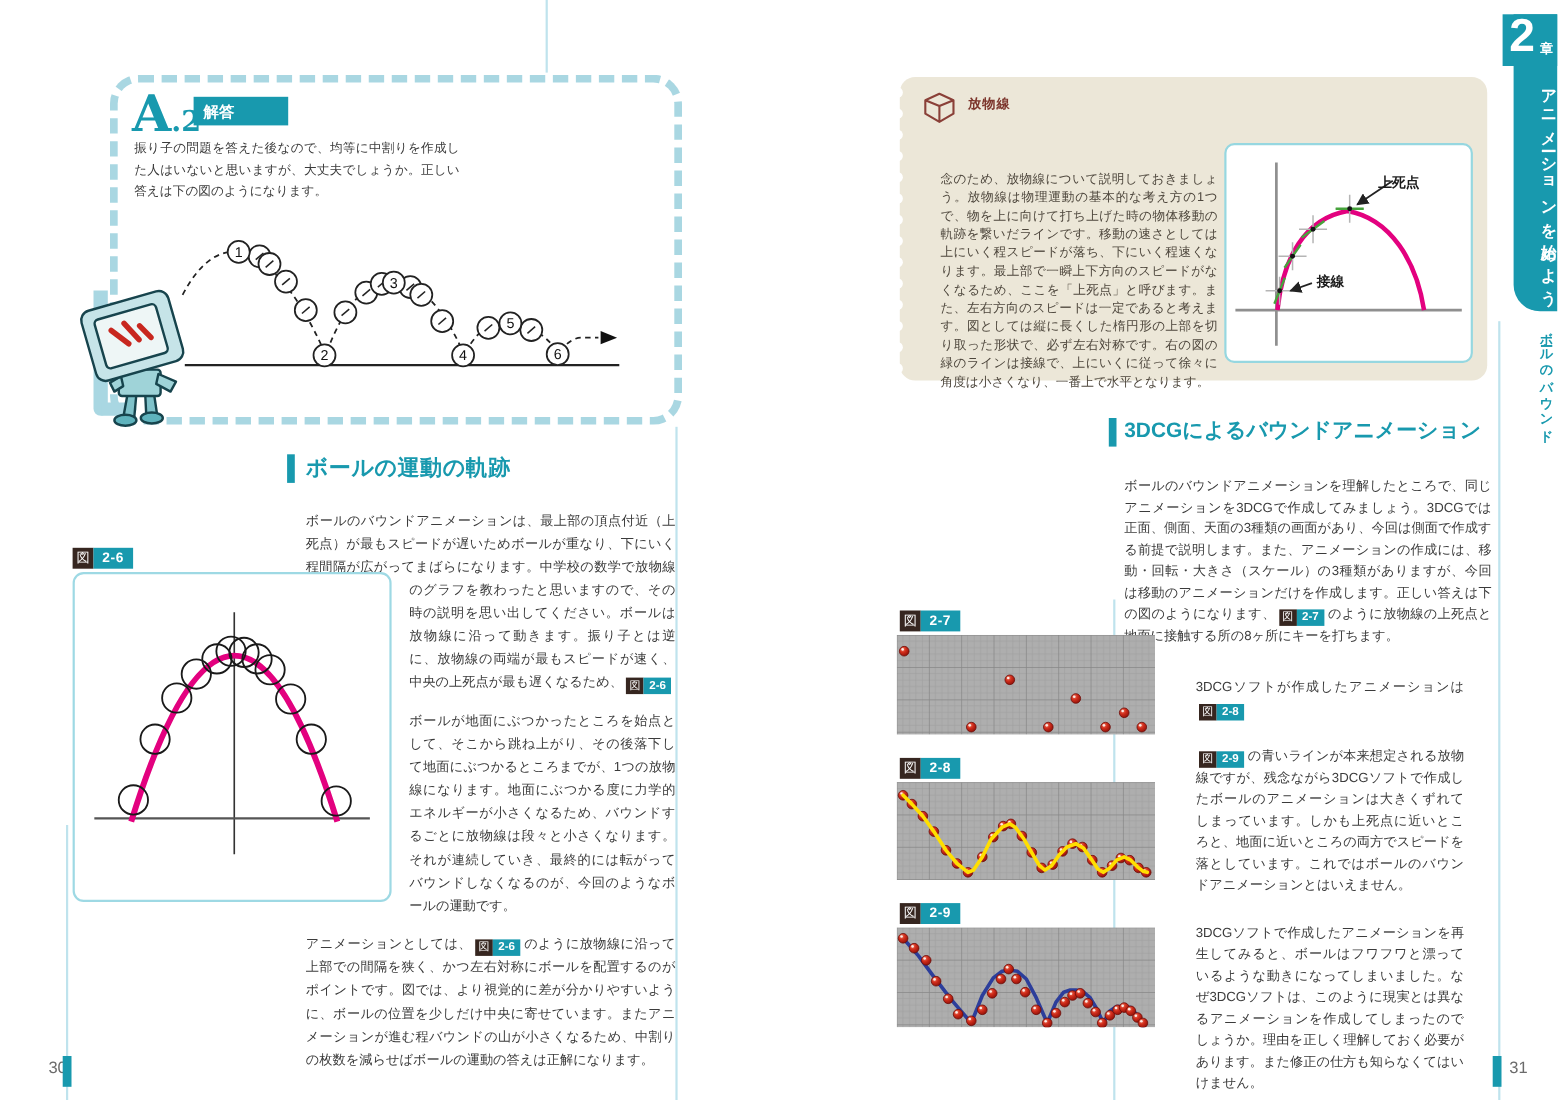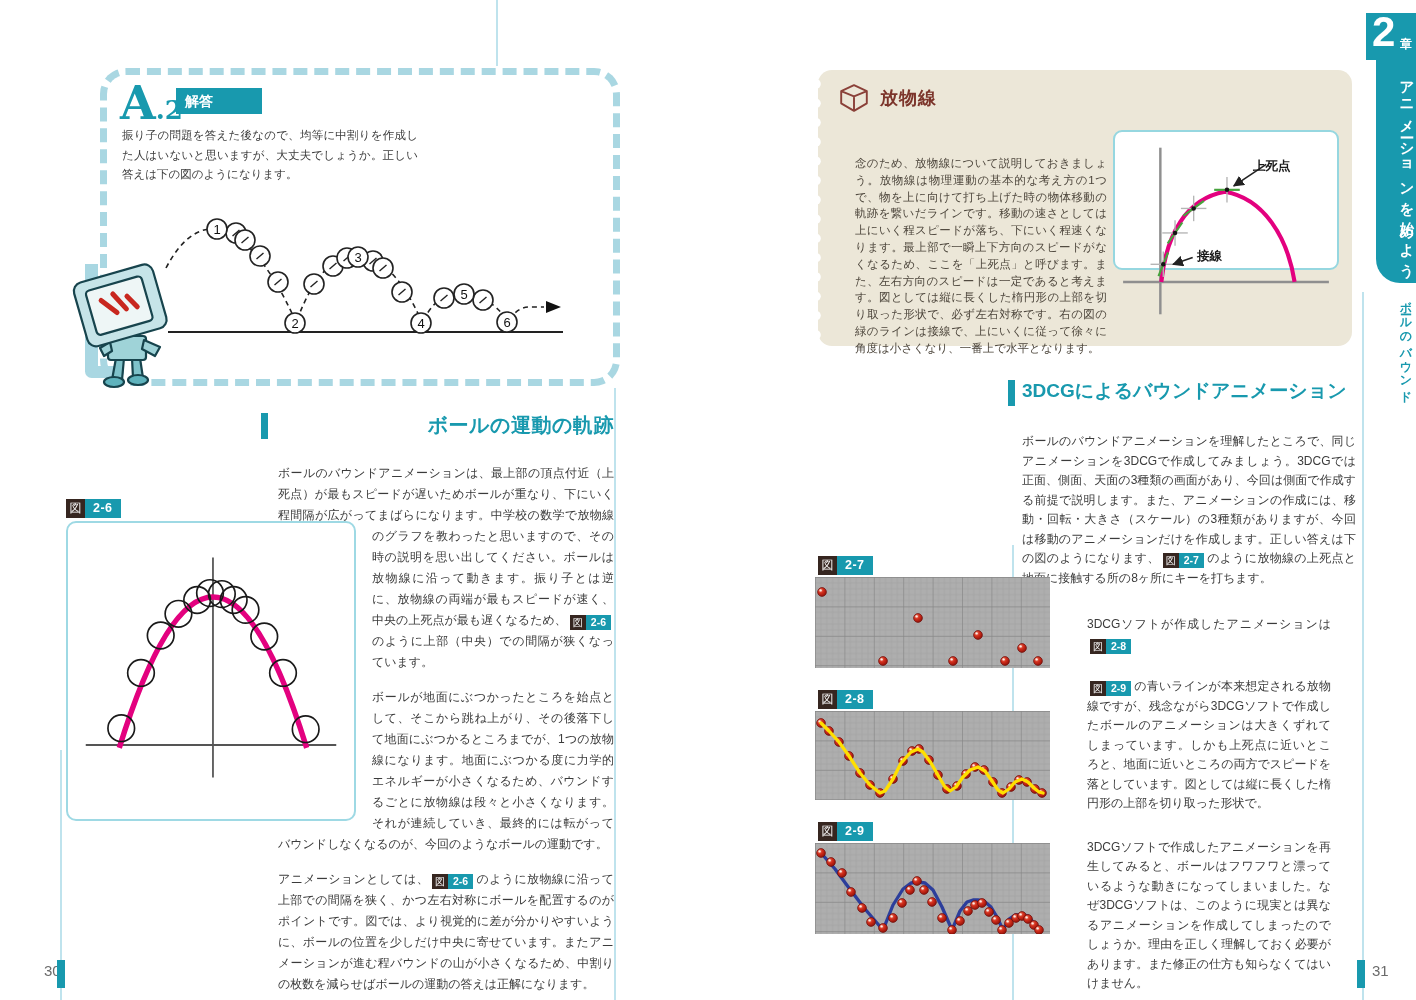--- a/index.html
+++ b/index.html
@@ -16,43 +16,43 @@
   .a2label .a2A{font-size:46px;font-weight:bold;}
   .a2label .a2n{font-size:26px;font-weight:bold;}
   .banner{position:absolute;left:176px;top:88px;width:86px;height:26px;background:var(--teal);
           color:#fff;font-size:14px;font-weight:bold;line-height:26px;padding-left:9px;box-sizing:border-box;}
   .a2para{position:absolute;left:122px;top:126px;width:296px;font-size:11.5px;line-height:19.5px;text-align:justify;}
   .robot-bar{position:absolute;left:85px;top:264px;width:13px;height:114px;background:var(--lteal);border-radius:0 0 7px 7px;}
   .robot-bar2{position:absolute;left:92px;top:366px;width:32px;height:12px;background:var(--lteal);border-radius:0 6px 6px 0;}
 
   
   .flow{position:absolute;left:278px;top:412px;width:336px;}
-  .h2row{position:relative;margin-bottom:24px;height:27px;text-align:right;}
+  .h2row{position:relative;margin-bottom:24px;height:27px;}
   .h2bar{position:absolute;left:-17px;top:1px;width:7px;height:26px;background:var(--teal);}
   .h2{color:var(--teal);font-size:20px;font-weight:bold;letter-spacing:0.5px;white-space:nowrap;}
   .bp{margin:0;font-size:12px;line-height:21px;text-align:justify;}
   .gap{margin-top:14px;}
   .spacer{float:left;width:1px;height:63px;margin-left:-1px;}
   .figfloat{float:left;clear:left;width:94px;height:308px;}
   .figvis{position:relative;left:-212px;top:-28px;width:290px;}
   .figbox26{width:290px;height:300px;background:#fff;border:2px solid #9ed9e4;border-radius:10px;box-sizing:border-box;margin-top:3px;overflow:hidden;}
 
   
   .fbadge{display:inline-flex;height:15px;vertical-align:-2px;margin:0 3px;}
   .fbadge .fz{background:#362620;color:#fff;font-size:10px;line-height:15px;padding:0 3px;}
   .fbadge .fn{background:var(--teal);color:#fff;font-weight:bold;font-size:10.5px;line-height:15px;padding:0 5px;}
   .figlabel{display:inline-flex;height:19px;}
   .figlabel .fz2{background:#362620;color:#fff;font-size:12px;line-height:19px;padding:0 3.5px;}
   .figlabel .fn2{background:var(--teal);color:#fff;font-weight:bold;font-size:12.5px;line-height:19px;padding:0 8px;letter-spacing:0.5px;}
 
   
   .notebox{position:absolute;left:818px;top:70px;width:534px;height:276px;background:#ece7d8;border-radius:14px;}
-  .notetitle{position:absolute;left:880px;top:86px;color:#7c352b;font-size:18px;font-weight:bold;letter-spacing:1px;}
+  .notetitle{position:absolute;left:880px;top:86px;color:#7c352b;font-size:12px;font-weight:bold;letter-spacing:1px;}
   .notebody{position:absolute;left:855px;top:155px;width:252px;font-size:11.5px;line-height:16.8px;color:#4d463c;text-align:justify;}
-  .notefig{position:absolute;left:1113px;top:130px;width:226px;height:140px;background:#fff;border:2px solid #96d7e0;border-radius:9px;box-sizing:border-box;text-align:center;}
+  .notefig{position:absolute;left:1113px;top:130px;width:226px;height:200px;background:#fff;border:2px solid #96d7e0;border-radius:9px;box-sizing:border-box;text-align:center;}
   .nflabel{position:absolute;font-size:12.5px;font-weight:bold;color:#1a1a1a;white-space:nowrap;}
 
   
   .rh2row{position:absolute;left:1022px;top:378px;}
   .rh2bar{position:absolute;left:1008px;top:380px;width:7px;height:26px;background:var(--teal);}
   .rh2{color:var(--teal);font-size:19px;font-weight:bold;white-space:nowrap;}
   .rpmain{position:absolute;left:1022px;top:420px;width:334px;font-size:12px;line-height:19.5px;text-align:justify;}
   .rflow{position:absolute;left:1070px;top:598px;width:278px;}
   .rp{margin:17px;font-size:12px;line-height:19.5px;text-align:justify;}
   .gridfig{position:absolute;width:235px;overflow:hidden;}
@@ -186,21 +186,21 @@
               <circle cx="199" cy="115" r="13.5" fill="none" stroke="#1a1a1a" stroke-width="1.7"></circle>
               <circle cx="218" cy="152" r="13.5" fill="none" stroke="#1a1a1a" stroke-width="1.7"></circle>
               <circle cx="241" cy="209" r="13.5" fill="none" stroke="#1a1a1a" stroke-width="1.7"></circle>
             </svg>
         </div>
       </div>
     </div>
     <p class="bp"><span>ボールのバウンドアニメーションは、最上部の頂点付近（上死点）が最もスピードが遅いためボールが重なり、下にいく程間隔が広がってまばらになります。中学校の数学で放物線のグラフを教わったと思いますので、その時の説明を思い出してください。ボールは放物線に沿って動きます。振り子とは逆に、放物線の両端が最もスピードが速く、中央の上死点が最も遅くなるため、</span><span class="fbadge">
           <span class="fz">図</span>
           <span class="fn">2-6</span>
-        </span><span>のように上部（中央）での間隔が狭くなっています。</span></p>
+        </span></p>
     <p class="bp gap"><span>ボールが地面にぶつかったところを始点として、そこから跳ね上がり、その後落下して地面にぶつかるところまでが、1つの放物線になります。地面にぶつかる度に力学的エネルギーが小さくなるため、バウンドするごとに放物線は段々と小さくなります。それが連続していき、最終的には転がってバウンドしなくなるのが、今回のようなボールの運動です。</span></p>
     <p class="bp gap"><span>アニメーションとしては、</span><span class="fbadge">
           <span class="fz">図</span>
           <span class="fn">2-6</span>
         </span><span>のように放物線に沿って上部での間隔を狭く、かつ左右対称にボールを配置するのがポイントです。図では、より視覚的に差が分かりやすいように、ボールの位置を少しだけ中央に寄せています。またアニメーションが進む程バウンドの山が小さくなるため、中割りの枚数を減らせばボールの運動の答えは正解になります。</span></p>
   </div>
 
   <div class="abs" style="left:24px;top:962px;margin-left:20px;">
     <span class="pn">30</span>
   </div>
@@ -503,21 +503,21 @@
   </div>
 
   <div class="rflow">
     <p class="rp"><span>3DCGソフトが作成したアニメーションは</span><span class="fbadge">
           <span class="fz">図</span>
           <span class="fn">2-8</span>
         </span></p>
     <p class="rp" style="margin-top:23px;"><span class="fbadge">
           <span class="fz">図</span>
           <span class="fn">2-9</span>
-        </span><span>の青いラインが本来想定される放物線ですが、残念ながら3DCGソフトで作成したボールのアニメーションは大きくずれてしまっています。しかも上死点に近いところと、地面に近いところの両方でスピードを落としています。図としては縦に長くした楕円形の上部を切り取った形状で。</span></p>
+        </span><span>の青いラインが本来想定される放物線ですが、残念ながら3DCGソフトで作成したボールのアニメーションは大きくずれてしまっています。しかも上死点に近いところと、地面に近いところの両方でスピードを落としています。これではボールのバウンドアニメーションとはいえません。</span></p>
     <p class="rp" style="margin-top:24px;"><span>3DCGソフトで作成したアニメーションを再生してみると、ボールはフワフワと漂っているような動きになってしまいました。なぜ3DCGソフトは、このように現実とは異なるアニメーションを作成してしまったのでしょうか。理由を正しく理解しておく必要があります。また修正の仕方も知らなくてはいけません。</span></p>
   </div>
 
   <div class="pnbar" style="left:1357px;top:960px;"></div>
   <div class="abs" style="left:1372px;top:962px;">
     <span class="pn">31</span>
   </div>
 
   <div class="tab-top"></div>
   <div class="tab-main"></div>

